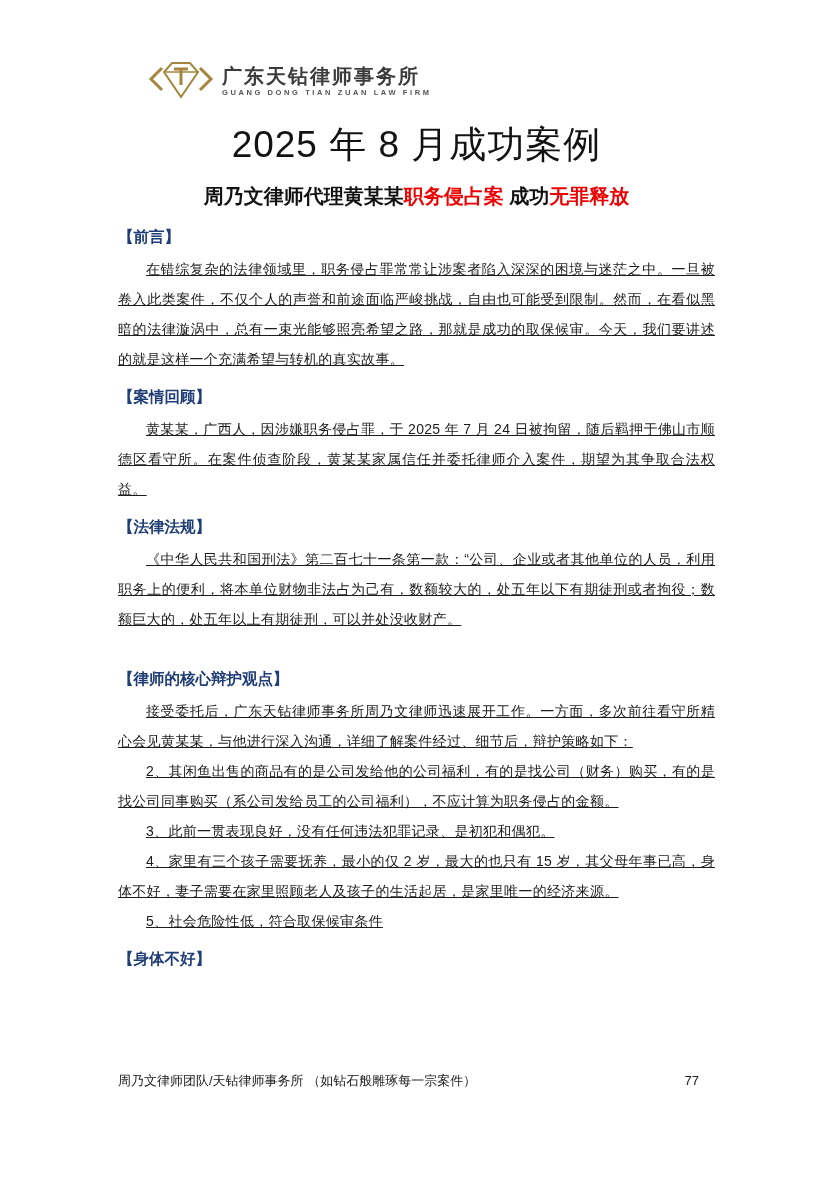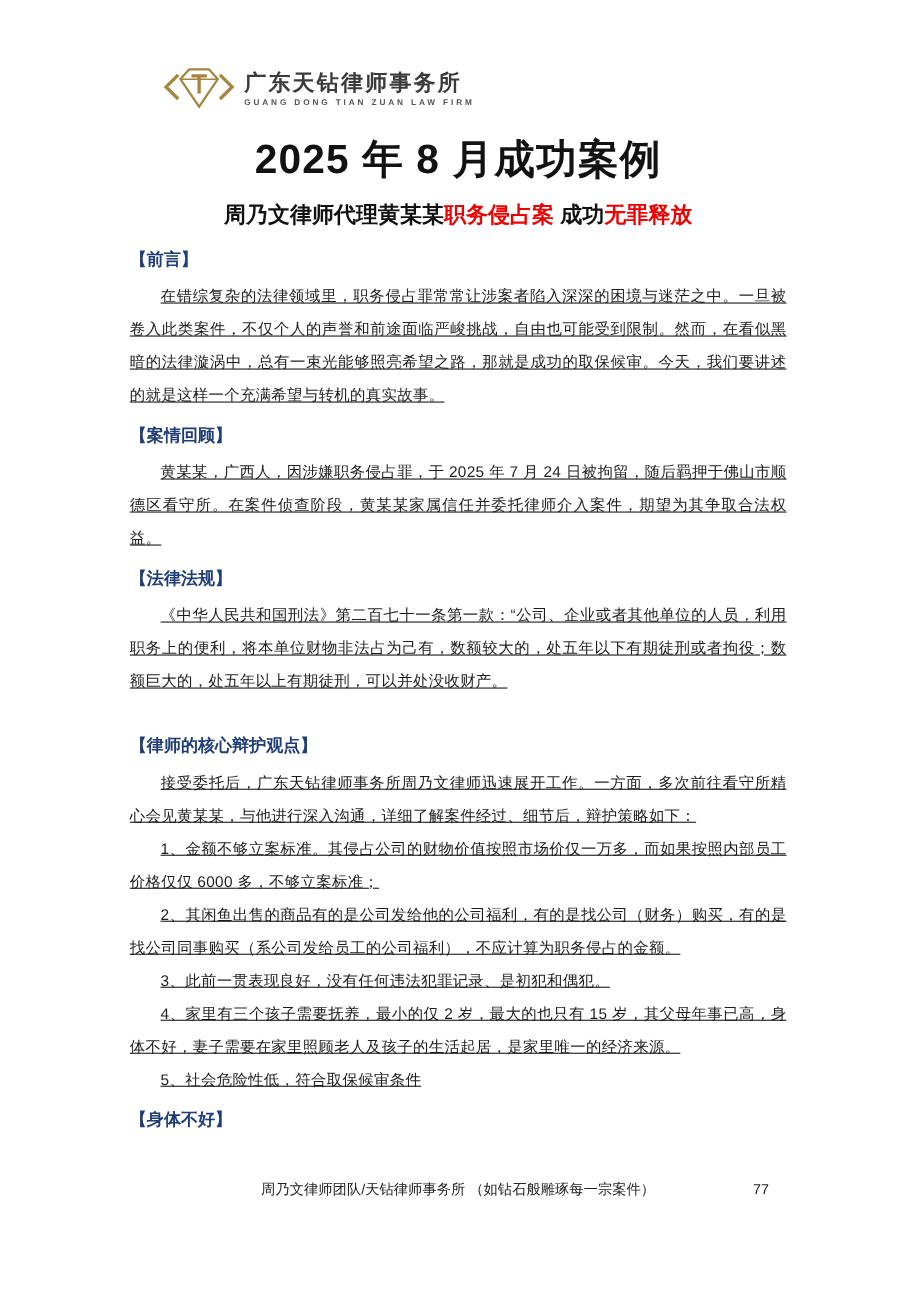--- a/index.html
+++ b/index.html
@@ -27,21 +27,21 @@
   }
   .logo-en{
     font-size:7.5px;font-weight:700;color:#555;
     letter-spacing:2.6px;line-height:10px;margin-top:1px;
   }
   
   .doc-title{
     margin-top:16px;
     text-align:center;
     font-size:37px;
-    font-weight:700;
+    font-weight:400;
     color:#121212;
     line-height:46px;
     letter-spacing:1px;
   }
   .doc-subtitle{
     margin-top:14px;
     text-align:center;
     font-size:20px;
     font-weight:700;
     color:#111;
@@ -65,21 +65,20 @@
     text-align:justify;
     text-indent:2em;
     color:#1c1c1c;
     letter-spacing:0.3px;
     text-decoration:underline;
   }
   
   .footer{
     position:absolute;
     left:118px;right:118px;bottom:88px;
-    text-align:center;
     font-size:13px;color:#222;
     line-height:18px;
   }
   .page-number{
     position:absolute;
     right:16px;top:0;
     font-size:13px;color:#222;
   }
 </style>
 </head>
@@ -123,21 +122,20 @@
     </div>
 
     <div>
       <div class="sec-heading">【法律法规】</div>
       <p class="para">《中华人民共和国刑法》第二百七十一条第一款：“公司、企业或者其他单位的人员，利用职务上的便利，将本单位财物非法占为己有，数额较大的，处五年以下有期徒刑或者拘役；数额巨大的，处五年以上有期徒刑，可以并处没收财产。</p>
     </div>
 
     <div>
       <div class="sec-heading sec-gap">【律师的核心辩护观点】</div>
       <p class="para">接受委托后，广东天钻律师事务所周乃文律师迅速展开工作。一方面，多次前往看守所精心会见黄某某，与他进行深入沟通，详细了解案件经过、细节后，辩护策略如下：</p>
-      <p class="para">1、金额不够立案标准。其侵占公司的财物价值按照市场价仅一万多，而如果按照内部员工价格仅仅 6000 多，不够立案标准；</p>
       <p class="para">2、其闲鱼出售的商品有的是公司发给他的公司福利，有的是找公司（财务）购买，有的是找公司同事购买（系公司发给员工的公司福利），不应计算为职务侵占的金额。</p>
       <p class="para">3、此前一贯表现良好，没有任何违法犯罪记录、是初犯和偶犯。</p>
       <p class="para">4、家里有三个孩子需要抚养，最小的仅 2 岁，最大的也只有 15 岁，其父母年事已高，身体不好，妻子需要在家里照顾老人及孩子的生活起居，是家里唯一的经济来源。</p>
       <p class="para">5、社会危险性低，符合取保候审条件</p>
     </div>
 
     <div>
       <div class="sec-heading">【身体不好】</div>
     </div>
 

